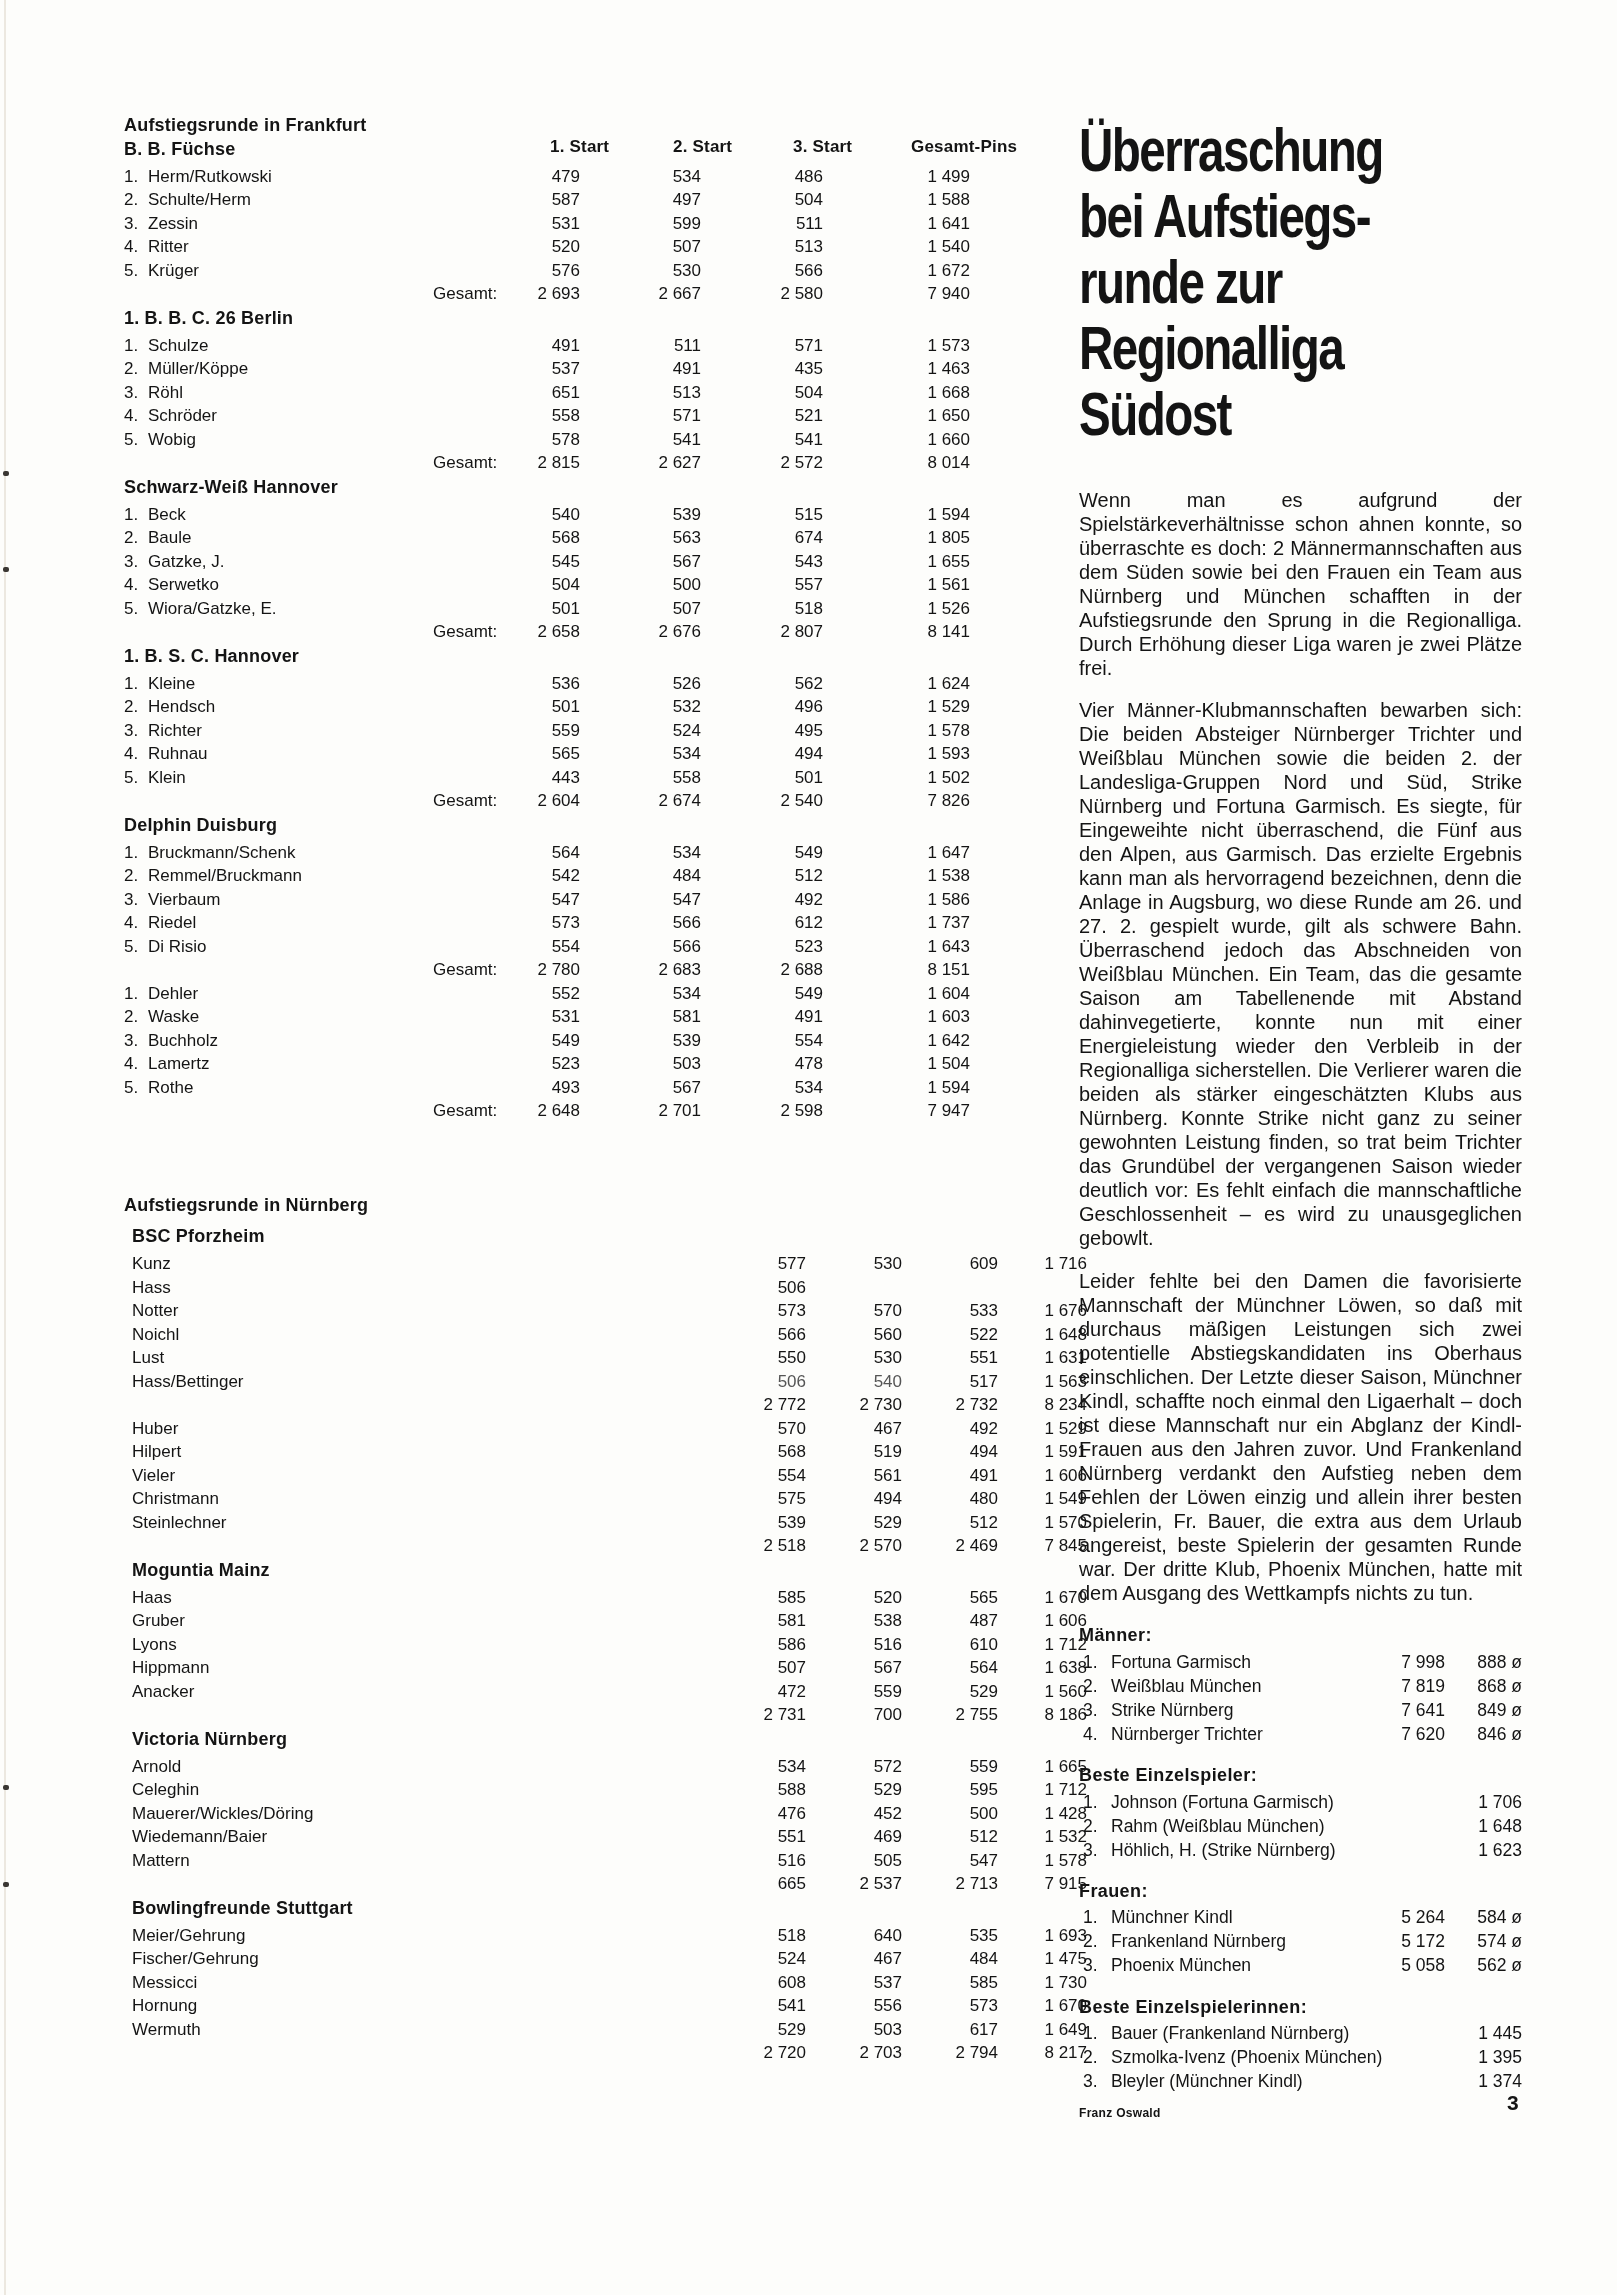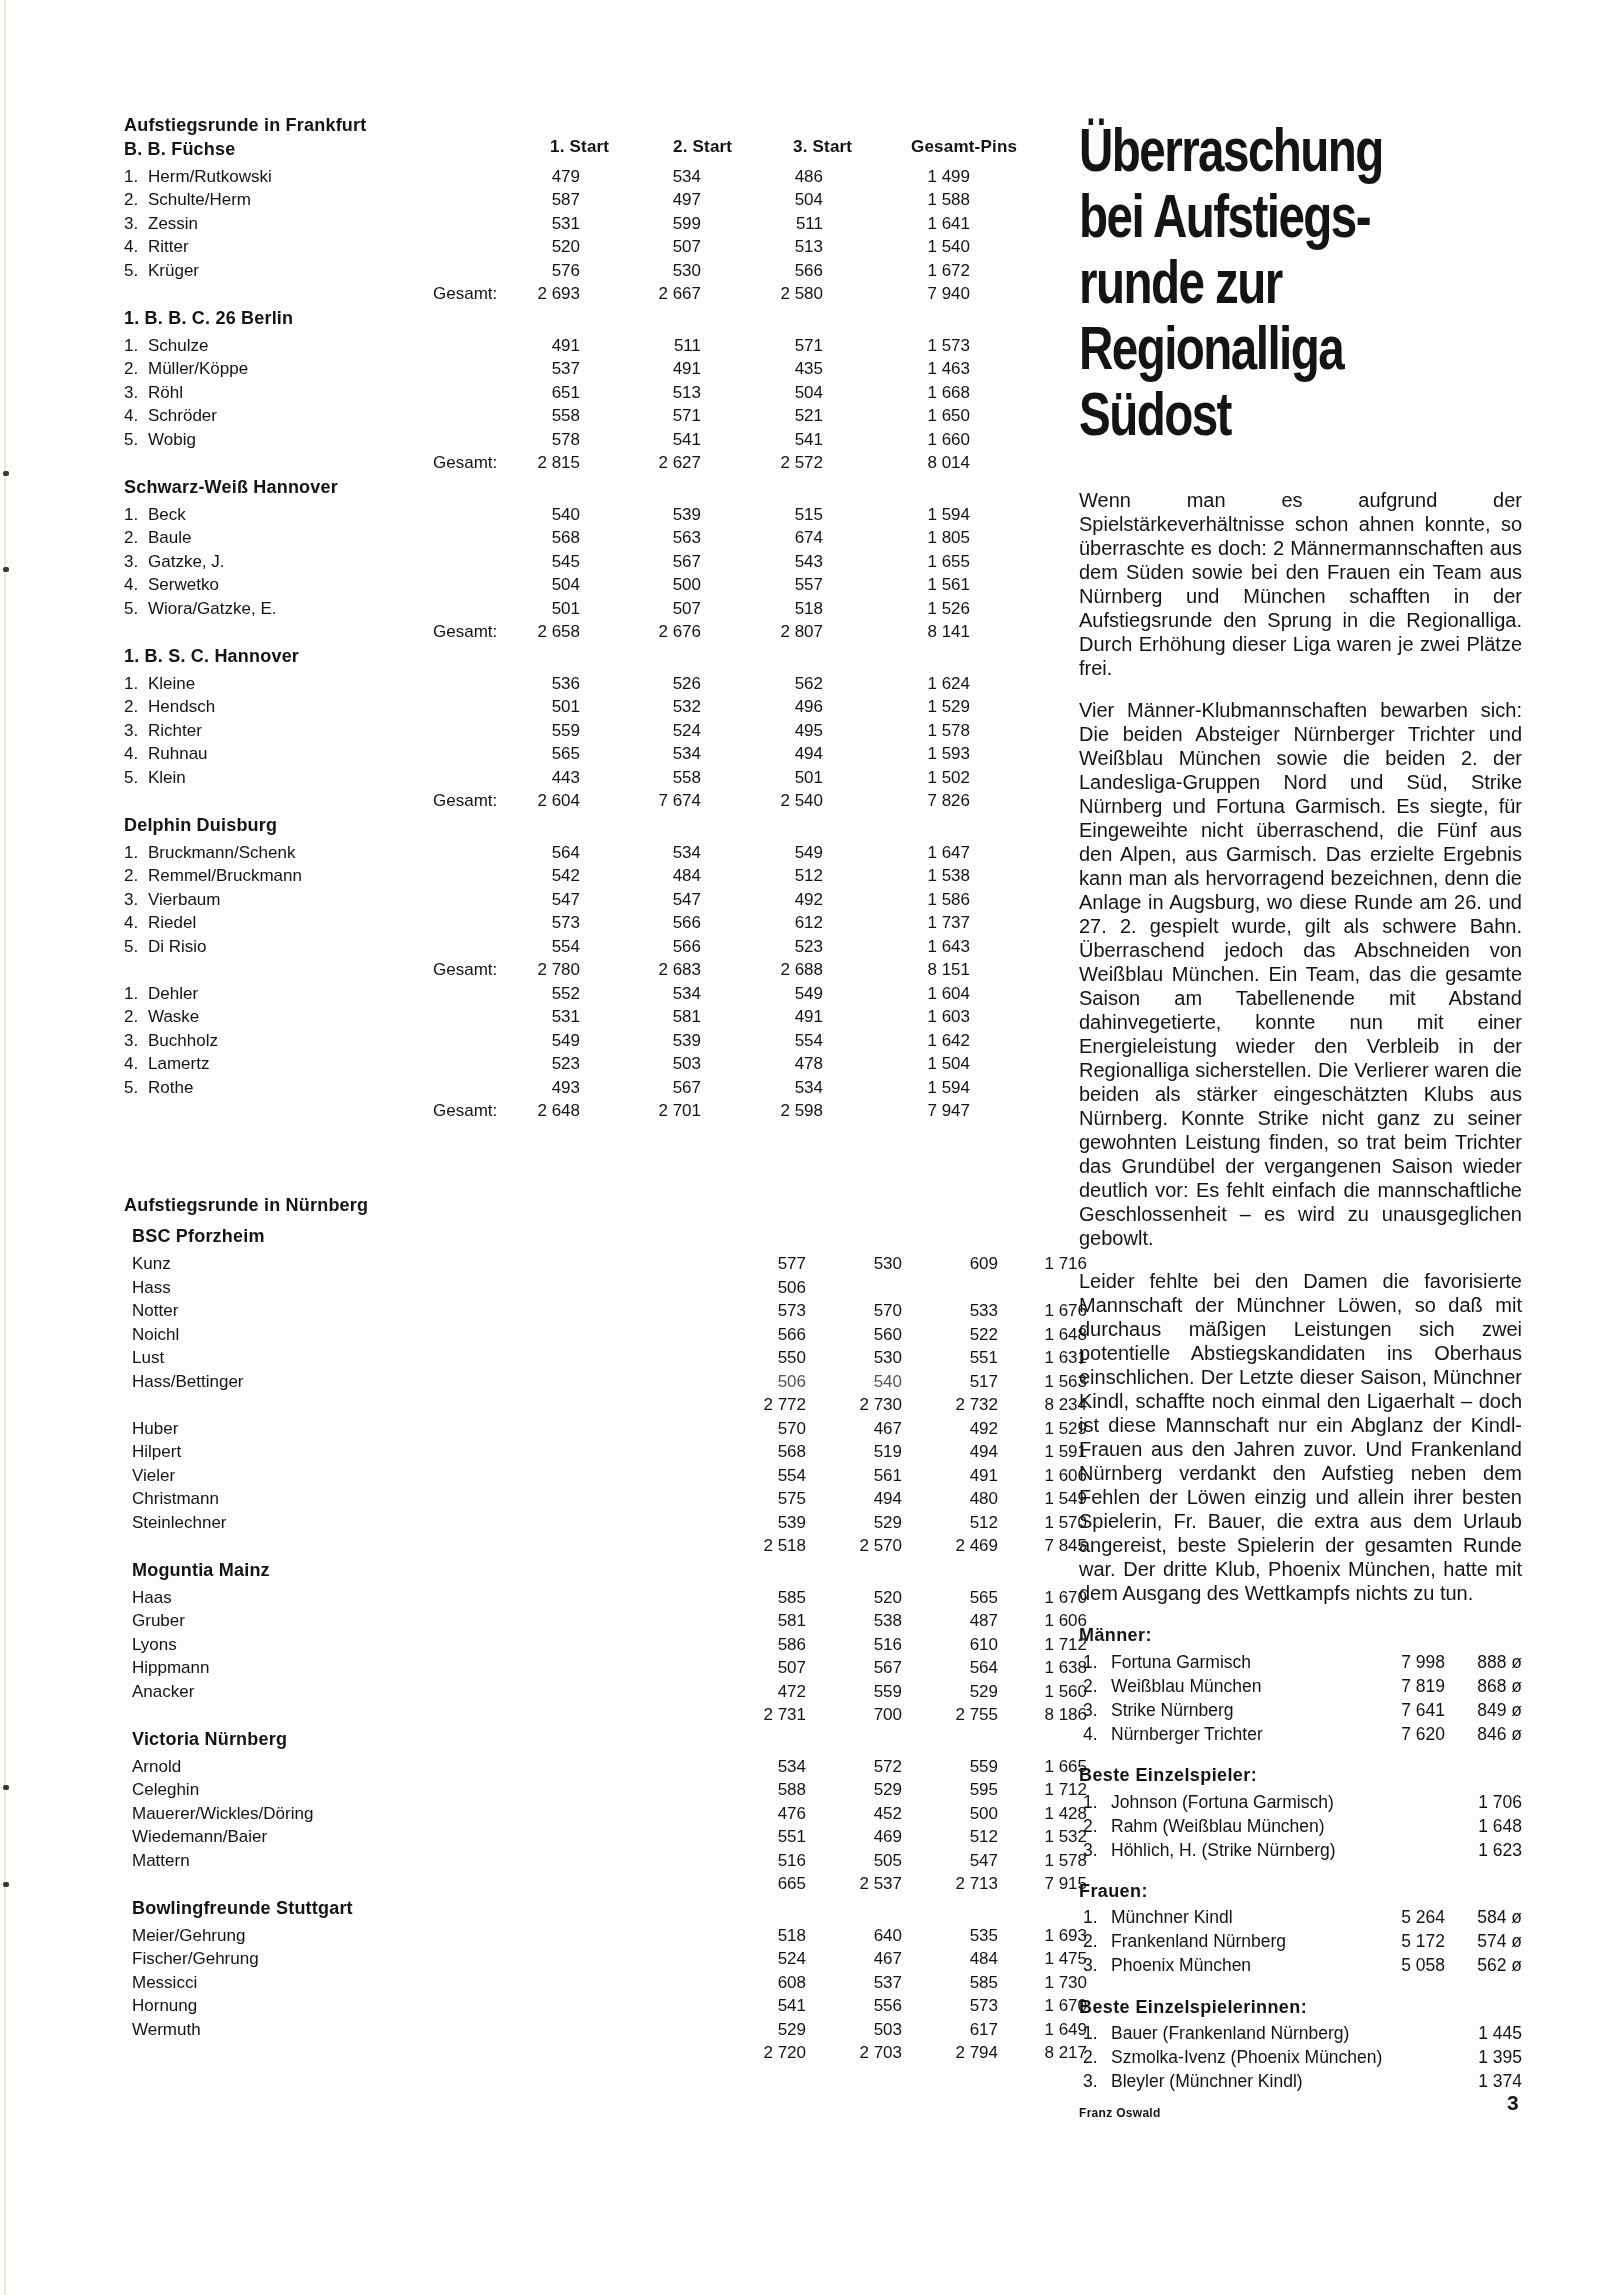--- a/index.html
+++ b/index.html
@@ -251,21 +251,21 @@
         <span class="num-idx">5.</span>
         <span class="pname">Klein</span>
         <span class="c c1">443</span>
         <span class="c c2">558</span>
         <span class="c c3">501</span>
         <span class="c c4">1 502</span>
       </div>
       <div class="row">
         <span class="lbl">Gesamt:</span>
         <span class="c c1">2 604</span>
-        <span class="c c2">7 674</span>
+        <span class="c c2">2 674</span>
         <span class="c c3">2 540</span>
         <span class="c c4">7 826</span>
       </div>
       <div class="row" style="height: 28px;">
         <div class="team" style="position: absolute;">Delphin Duisburg</div>
       </div>
       <div class="row">
         <span class="num-idx">1.</span>
         <span class="pname">Bruckmann/Schenk</span>
         <span class="c c1">564</span>

